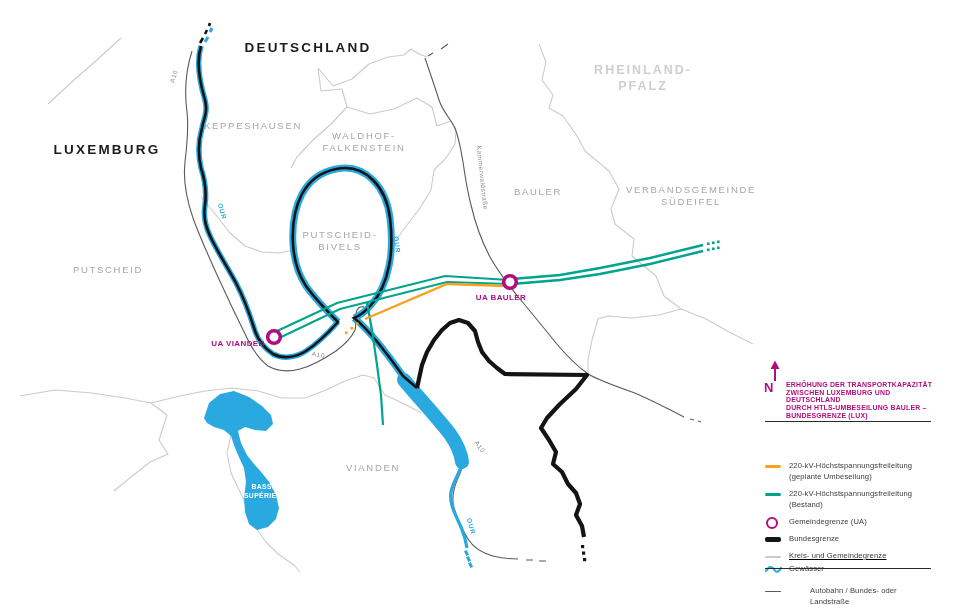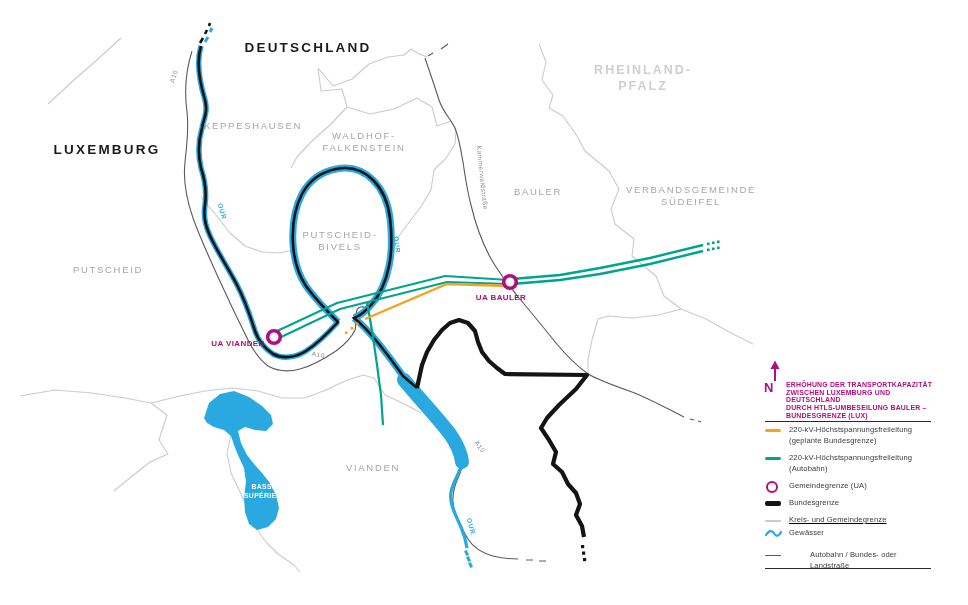--- a/index.html
+++ b/index.html
@@ -17,21 +17,21 @@
   .water-label{font-size:6.8px;font-weight:bold;letter-spacing:.4px;fill:#ffffff;}
   text{text-anchor:middle;}
 
   
   #legend{position:absolute;left:762px;top:358px;width:176px;height:216px;}
   #legend .abs{position:absolute;}
   .legend-title{left:24px;top:23px;width:150px;font-size:6.9px;font-weight:bold;
                 line-height:7.7px;color:#b00d80;letter-spacing:.2px;}
   .north-n{left:2px;top:22px;font-size:13px;font-weight:bold;color:#b00d80;}
   .divider{left:3px;width:166px;height:0;border-top:1px solid #2a2a2a;}
-  .lrow{left:3px;width:172px;display:flex;align-items:flex-start;}
+  .lrow{left:3px;width:172px;display:flex;align-items:flex-start;margin-top:36px;}
   .lswatch{width:17px;margin-right:7px;flex:0 0 17px;display:flex;justify-content:flex-start;}
   .ltext{font-size:7.6px;line-height:10.5px;color:#3c3c3c;letter-spacing:.1px;}
   .sw-line{display:inline-block;width:16px;border-radius:2px;margin-top:4px;}
   .sw-orange{height:3px;background:#f6a21d;}
   .sw-teal{height:3px;background:#00a48e;}
   .sw-black{height:5px;background:#141414;margin-top:3px;}
   .sw-gray{height:2px;background:#cbcbcb;margin-top:4.5px;}
   .sw-road{height:1.5px;background:#5a5a5a;margin-top:4.5px;}
   .sw-ring{display:inline-block;width:8px;height:8px;border:2.6px solid #b00d80;
            border-radius:50%;margin-top:0px;margin-left:1px;}
@@ -153,31 +153,31 @@
   </div>
 
   <div class="abs divider" style="top:63px;"></div>
 
   <div class="abs lrow" style="top:67px;">
     <span class="lswatch">
           <span class="sw-line sw-orange"></span>
         </span>
     <div class="ltext">
       <div>220-kV-Höchstspannungsfreileitung</div>
-      <div>(geplante Bundesgrenze)</div>
+      <div>(geplante Umbeseilung)</div>
     </div>
   </div>
 
   <div class="abs lrow" style="top:95px;">
     <span class="lswatch">
           <span class="sw-line sw-teal"></span>
         </span>
     <div class="ltext">
       <div>220-kV-Höchstspannungsfreileitung</div>
-      <div>(Autobahn)</div>
+      <div>(Bestand)</div>
     </div>
   </div>
 
   <div class="abs lrow" style="top:123px;">
     <span class="lswatch">
           <span class="sw-ring"></span>
         </span>
     <div class="ltext">
           <div>Gemeindegrenze (UA)</div>
         </div>

